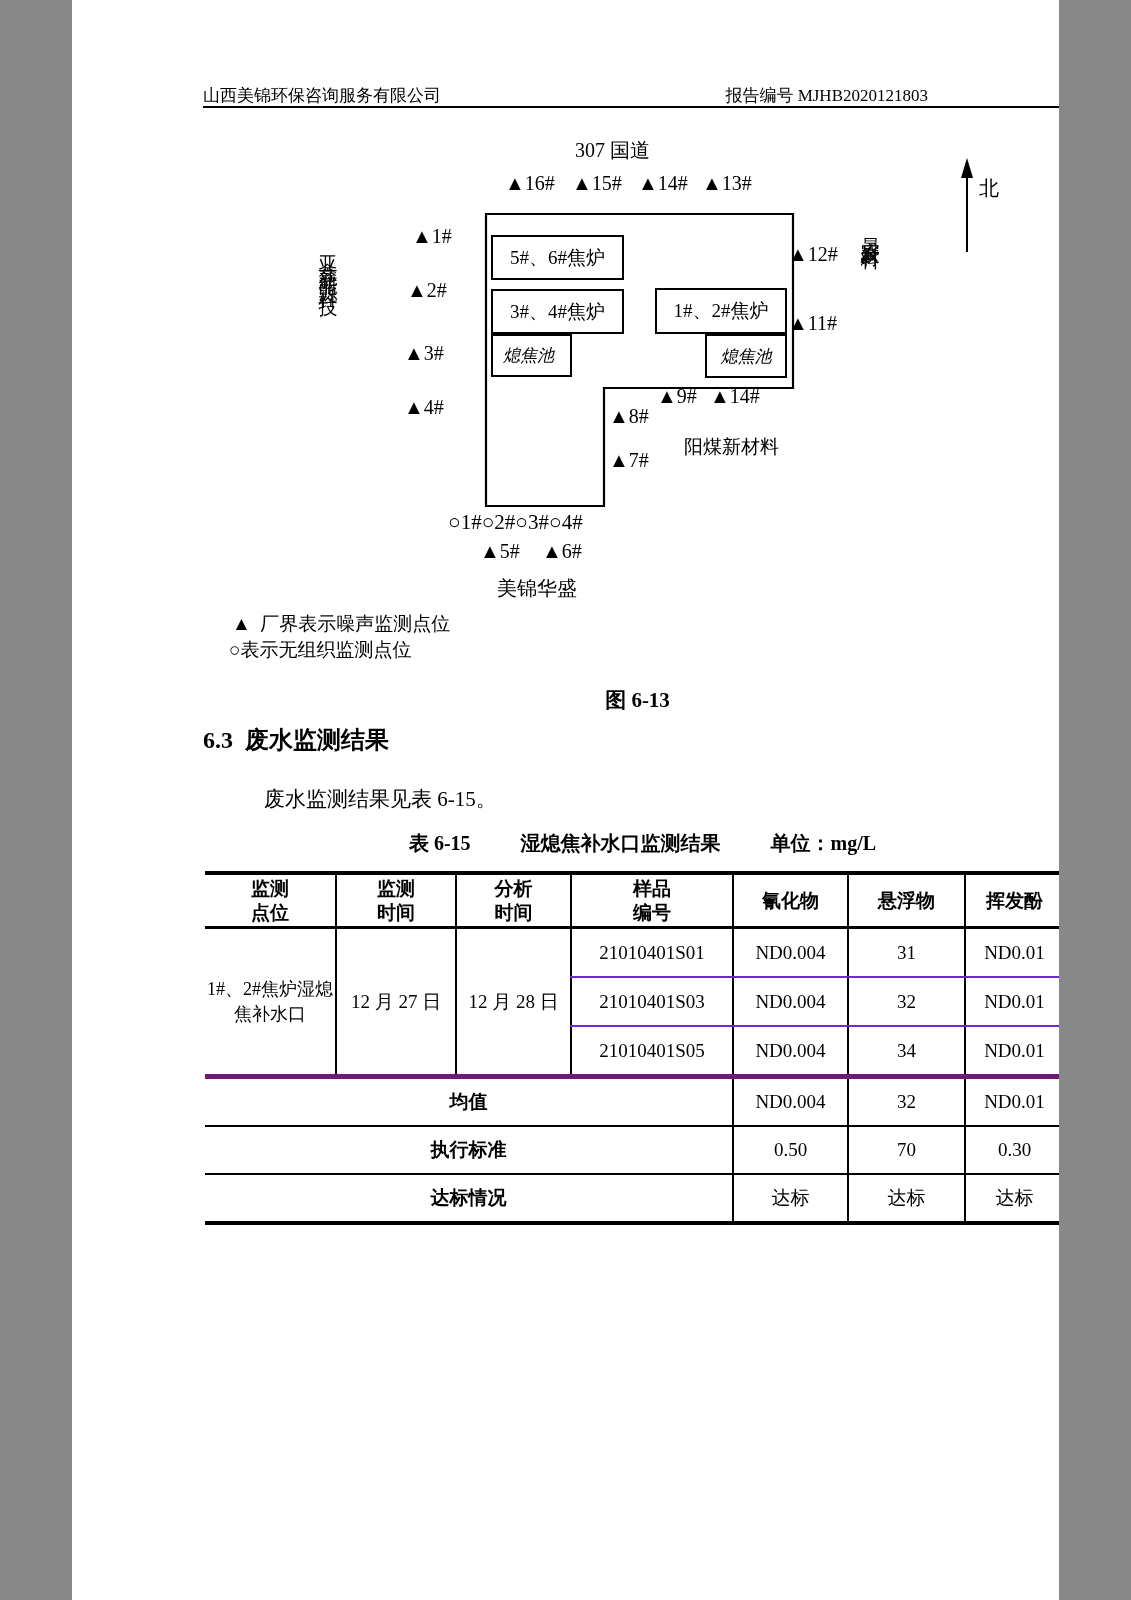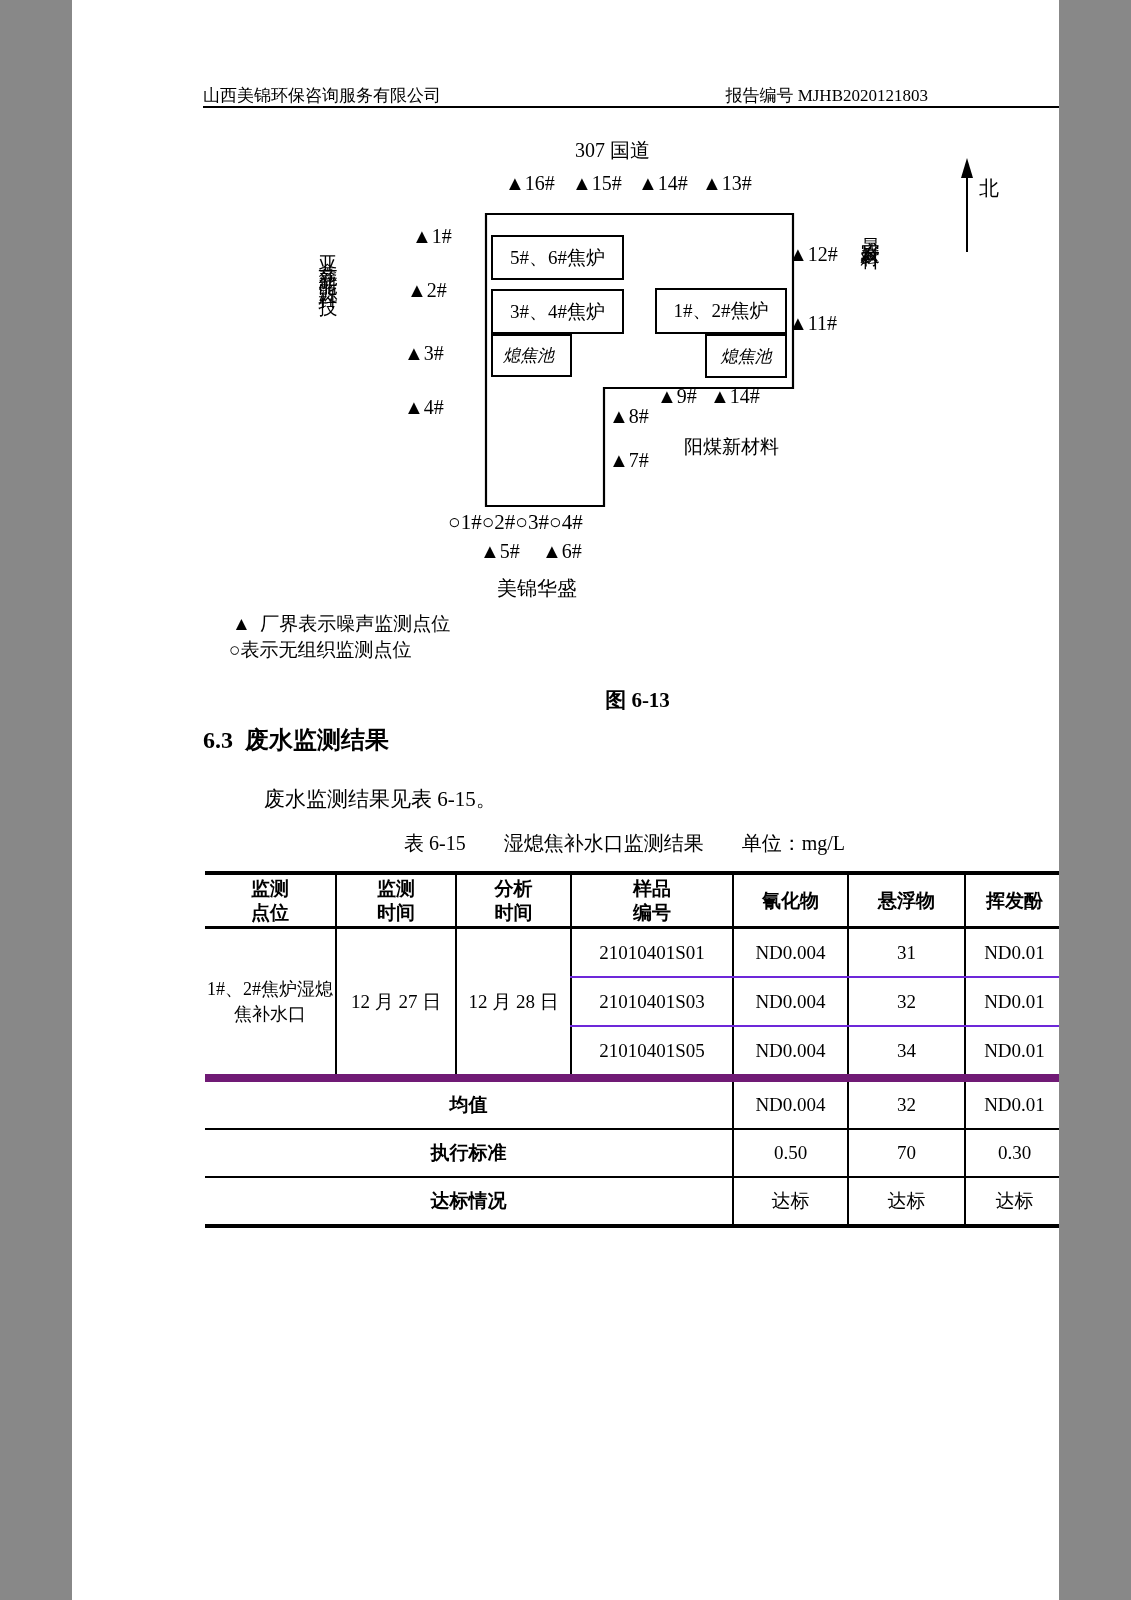--- a/index.html
+++ b/index.html
@@ -19,30 +19,30 @@
   .pool{font-size:17px;font-style:italic;}
   .pool-left{justify-content:flex-start;padding-left:10px;}
   .vtext{position:absolute;writing-mode:vertical-rl;text-orientation:upright;font-size:19px;line-height:1;}
   svg.overlay{position:absolute;left:0;top:0;pointer-events:none;}
   .legend{position:absolute;font-size:19px;white-space:pre;}
   
   .caption{left:131px;top:686px;width:869px;display:flex;justify-content:center;gap:45px;
            font-weight:bold;font-size:21px;}
   .h63{left:131px;top:724px;font-size:24px;font-weight:bold;white-space:pre;}
   .para{left:192px;top:785px;font-size:21px;}
-  .ttitle{left:118px;top:830px;width:869px;display:flex;justify-content:center;gap:38px;
-          font-weight:normal;font-size:20px;}
+  .ttitle{left:136px;top:830px;width:869px;display:flex;justify-content:center;gap:50px;
+          font-weight:bold;font-size:20px;}
   
   table.rpt{position:absolute;left:133px;top:871px;width:858px;border-collapse:collapse;table-layout:fixed;
             border-top:4px solid #000;border-bottom:4px solid #000;font-size:19px;}
   table.rpt td{text-align:center;vertical-align:middle;padding:0 2px;overflow:hidden;}
   tr.thead td{font-weight:bold;height:51px;border-bottom:3px solid #000;line-height:1.25;}
   tr.smp td{height:47px;}
   tr.smp1 td.sep, tr.smp2 td.sep{border-bottom:2px solid #6d28d9;}
-  tr.mean td{height:46px;border-top:8px solid #701a75;font-weight:normal;}
+  tr.mean td{height:46px;border-top:5px solid #701a75;font-weight:normal;}
   tr.mean td.blabel{font-weight:bold;}
   tr.std td{height:46px;border-top:2px solid #000;}
   tr.std td.blabel{font-weight:bold;}
   tr.comp td{height:46px;border-top:2px solid #000;}
   tr.comp td.blabel{font-weight:bold;}
   td.bl{border-left:2px solid #000;}
   td.mpoint{font-size:18px;line-height:1.35;}
   
   .footer{left:0;top:1478px;width:1131px;text-align:center;font-size:16px;color:#3b3b3b;}
 </style>

